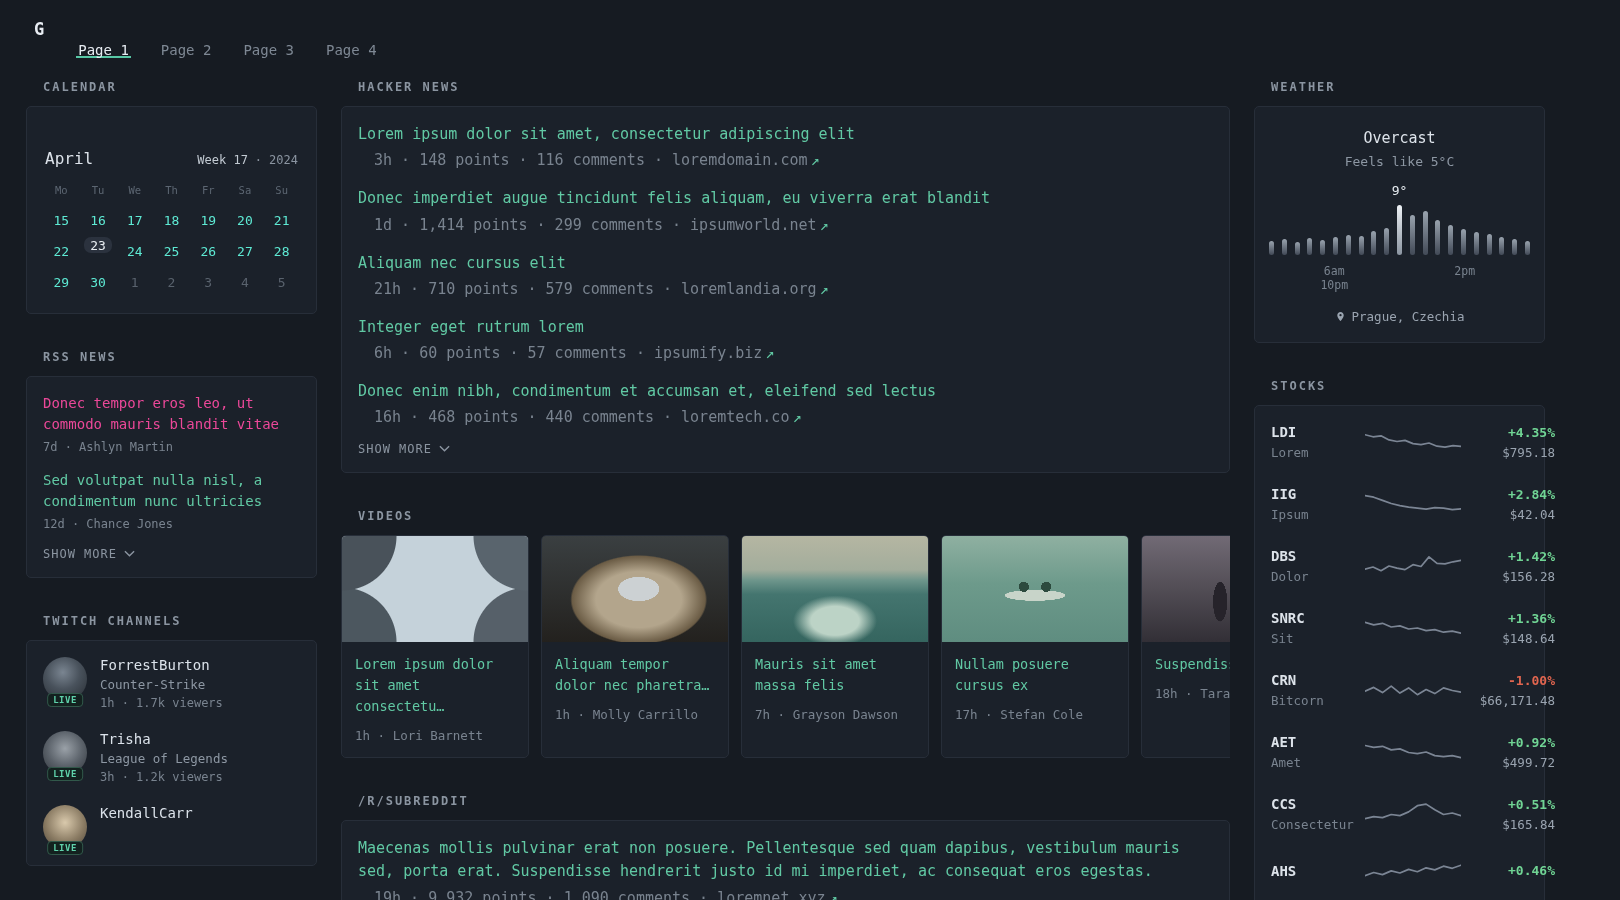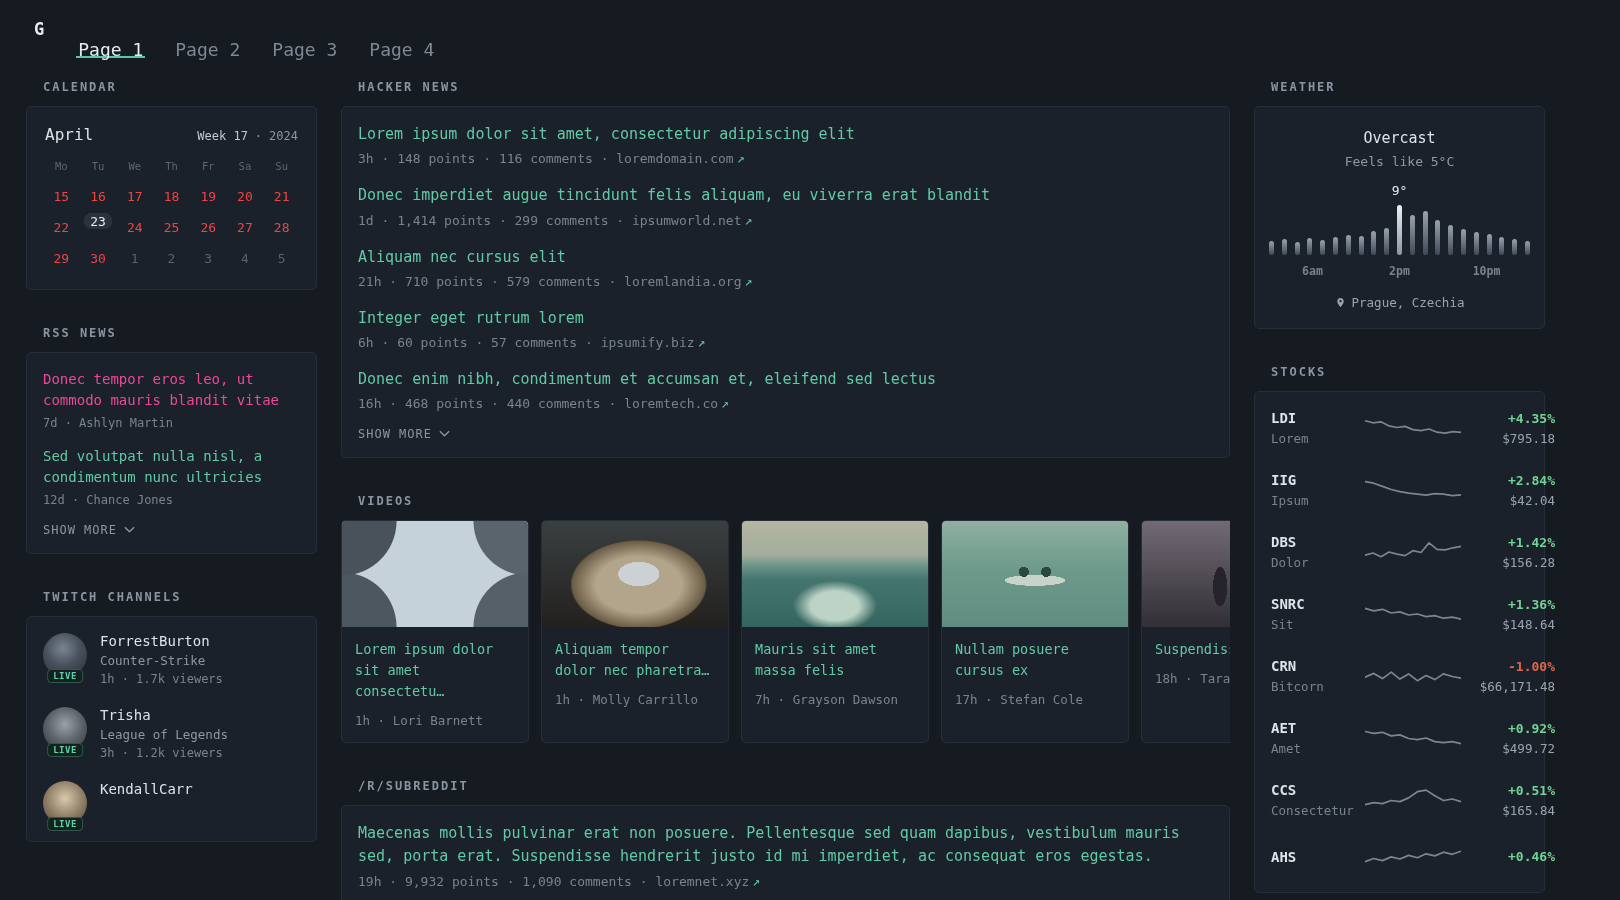--- a/index.html
+++ b/index.html
@@ -6,45 +6,45 @@
   html,body {
     width:1620px; height:900px; overflow:hidden;
     background:#161b22; color:#d5dce4;
     font-family:"DejaVu Sans Mono", monospace;
   }
 
   
   .header { height:58px; display:flex; align-items:stretch; padding:0 26px; gap:24px; }
   .logo { display:flex; align-items:center; font-size:17px; font-weight:bold; color:#e8edf3; padding:0 8px; cursor:pointer; }
   .tabs { display:flex; gap:28px; }
-  .tab { display:flex; align-items:center; font-size:18px; color:#7e8894; border-bottom:2px solid transparent; padding:8px 2px 0; cursor:pointer;margin-top:35px; }
+  .tab { display:flex; align-items:center; font-size:14px; color:#7e8894; border-bottom:2px solid transparent; padding:8px 2px 0; cursor:pointer;margin-top:35px; }
   .tab.active { color:#e6ebf1; border-bottom-color:#57c7a5; }
 
   
   .content { display:flex; gap:24px; padding:22px 75px 0 26px; align-items:flex-start; }
   .col-left  { width:291px; flex:none; }
   .col-center{ flex:1; min-width:0; }
   .col-right { width:291px; flex:none; }
   .section { margin-bottom:36px; }
   .section-title { font-size:12px; letter-spacing:2px; color:#8b95a1; margin:0 0 12px 17px; }
   .card { background:#1b212a; border:1px solid #272e39; border-radius:5px; padding:16px; }
 
   .show-more { display:flex; align-items:center; gap:7px; font-size:12px; letter-spacing:1px; color:#8b95a1; margin-top:16px; cursor:pointer; background:none; border:none; font-family:inherit; }
   .chev { width:11px; height:8px; stroke:currentColor; fill:none; }
   .ext { color:#61c9a4; margin-left:3px; }
 
   
   .cal-head { display:flex; justify-content:space-between; align-items:baseline; margin-bottom:8px; padding:2px 2px 0; }
-  .cal-month { font-size:16px; color:#dde3ea; font-weight:500; }
+  .cal-month { font-size:16px; color:#dde3ea; font-weight:500;margin-top:24px; }
   .cal-week { font-size:12px; display:flex; gap:7px; align-items:baseline; }
   .cal-week .wk { color:#c2cad2; }
   .cal-week .sep,.cal-week .yr { color:#8b95a1; }
   .cal-grid { display:grid; grid-template-columns:repeat(7,1fr); row-gap:1px; }
   .cal-grid .wd { height:28px; display:flex; align-items:center; justify-content:center; font-size:10.5px; color:#5c6672; }
-  .cal-grid .day { height:30px; display:flex; align-items:center; justify-content:center; font-size:13px; color:#ef4444; }
+  .cal-grid .day { height:30px; display:flex; align-items:center; justify-content:center; font-size:13px; color:#5eead4; }
   .cal-grid .day.sel { background:#2b323e; border-radius:7px; color:#e8edf2; margin:1px 4px; height:16px; }
   .cal-grid .day.dim { color:#59626d; }
 
   
   .rss-item { margin-bottom:16px; }
   .rss-title { display:block; font-size:14px; line-height:1.53; color:#61c9a4; cursor:pointer; }
   .rss-title.read { color:#ec4899; }
   .rss-meta { font-size:12px; color:#79838f; margin-top:4px; }
 
   
@@ -58,21 +58,21 @@
     font-size:9px; font-weight:bold; letter-spacing:.5px; color:#5fd2ab;
     background:#13211f; border:1px solid #31584a; border-radius:4px; padding:1px 5px; }
   .tw-name { font-size:14px; color:#dbe2ea; }
   .tw-game { font-size:12.5px; color:#8d97a3; margin-top:4px; }
   .tw-meta { font-size:12px; color:#79838f; margin-top:4px; }
 
   
   .hn-item { margin-bottom:18px; }
   .hn-item:last-of-type { margin-bottom:0; }
   .hn-title { display:block; font-size:15px; line-height:1.55; color:#61c9a4; cursor:pointer; }
-  .hn-meta { font-size:13px; color:#79838f; margin-top:5px; }
+  .hn-meta { font-size:15px; color:#79838f; margin-top:5px;margin-left:16px; }
   .hn-domain { color:#79838f; cursor:pointer; }
 
   
   .videos-row { display:flex; gap:12px; overflow:hidden; }
   .video-card { width:188px; flex:none; background:#1b212a; border:1px solid #272e39; border-radius:5px; overflow:hidden; cursor:pointer; }
   .video-thumb { height:106px; }
   .thumb-1 { background-color:#c5d2da;
     background-image:
       radial-gradient(circle 62px at 0 0,   #49525a 0 54px, transparent 55px),
       radial-gradient(circle 62px at 100% 0, #59646d 0 54px, transparent 55px),
@@ -99,21 +99,21 @@
 
   
   .weather-card { text-align:center; padding:22px 8px 18px; }
   .w-cond { font-size:15px; color:#dde3ea; }
   .w-feels { font-size:13px; color:#8d97a3; margin-top:7px; }
   .w-chartwrap { position:relative; margin:14px 6px 0; padding-top:22px; }
   .w-temp { position:absolute; top:0; left:50%; transform:translateX(-50%); font-size:13px; color:#e8edf2; }
   .w-bars { height:50px; display:flex; align-items:flex-end; justify-content:space-between; }
   .wbar { width:5px; border-radius:3px; background:linear-gradient(180deg,#99a3ae 0%,#454d5a 95%); }
   .wbar.hl { background:linear-gradient(180deg,#eef2f6 0%,#8b95a1 100%); }
-  .w-times { display:grid; grid-template-columns:1fr 1fr 1fr; font-size:11.5px; color:#79838f; margin:9px 6px 0;font-weight:bold; }
+  .w-times { display:grid; grid-template-columns:1fr 1fr; font-size:11.5px; color:#79838f; margin:9px 6px 0; }
   .w-loc { display:flex; justify-content:center; align-items:center; gap:6px; font-size:12.5px; color:#9aa4b0; margin-top:17px; }
   .pin { width:11px; height:13px; fill:#9aa4b0; }
 
   
   .stocks-card { padding:5px 16px; }
   .stock-row { display:flex; align-items:center; justify-content:space-between; padding:13px 0; cursor:pointer; }
   .st-left { width:94px; flex:none; }
   .st-ticker { font-size:14px; font-weight:bold; color:#dde3ea; }
   .st-name { font-size:12.5px; color:#79838f; margin-top:5px; }
   .spark { width:96px; height:30px; flex:none; }

